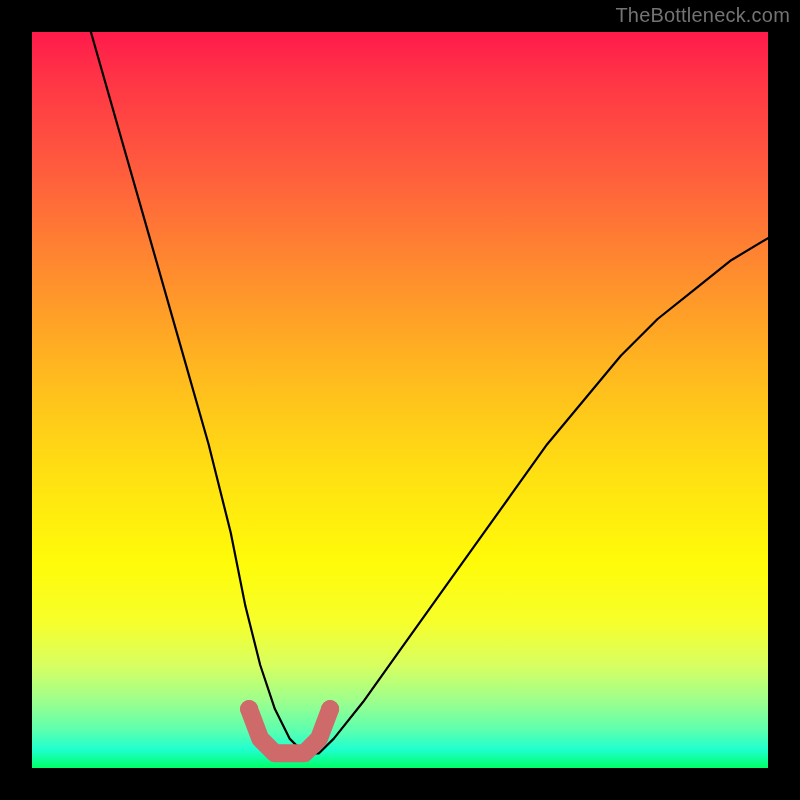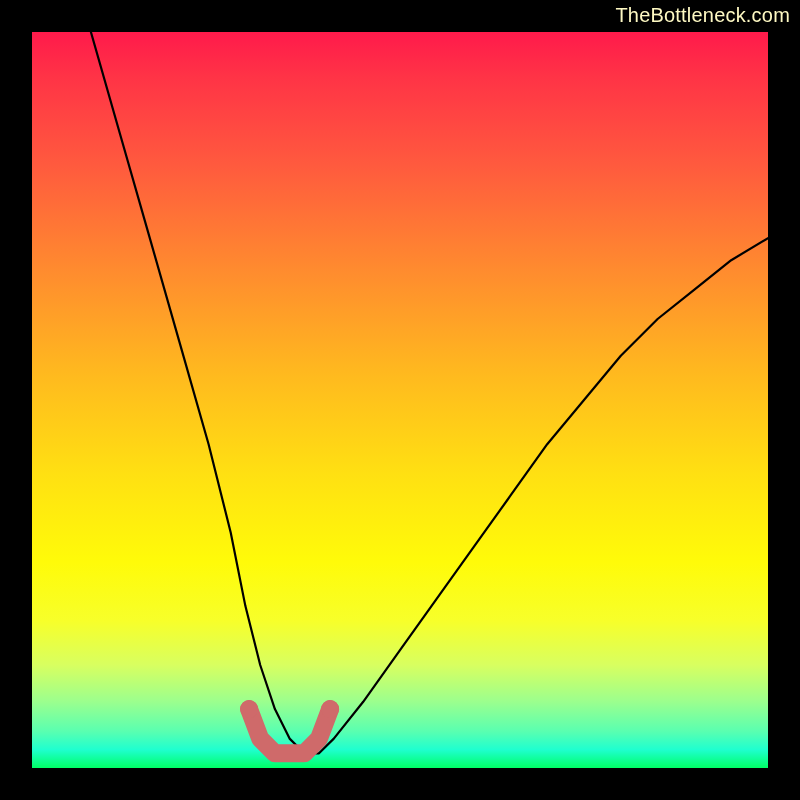--- a/index.html
+++ b/index.html
@@ -44,21 +44,21 @@
       #9bff8e 91%,
       #5affb0 95%,
       #1fffcf 97.5%,
       #00ff66 100%
     );
   }
   .watermark {
     position: absolute;
     top: 4px;
     right: 10px;
-    color: #fef9c3;
+    color: #737373;
     font-size: 20px;
     font-weight: 500;
     letter-spacing: 0.2px;
     z-index: 10;
   }
   svg.curves {
     position: absolute;
     inset: 0;
     width: 736px;
     height: 736px;

